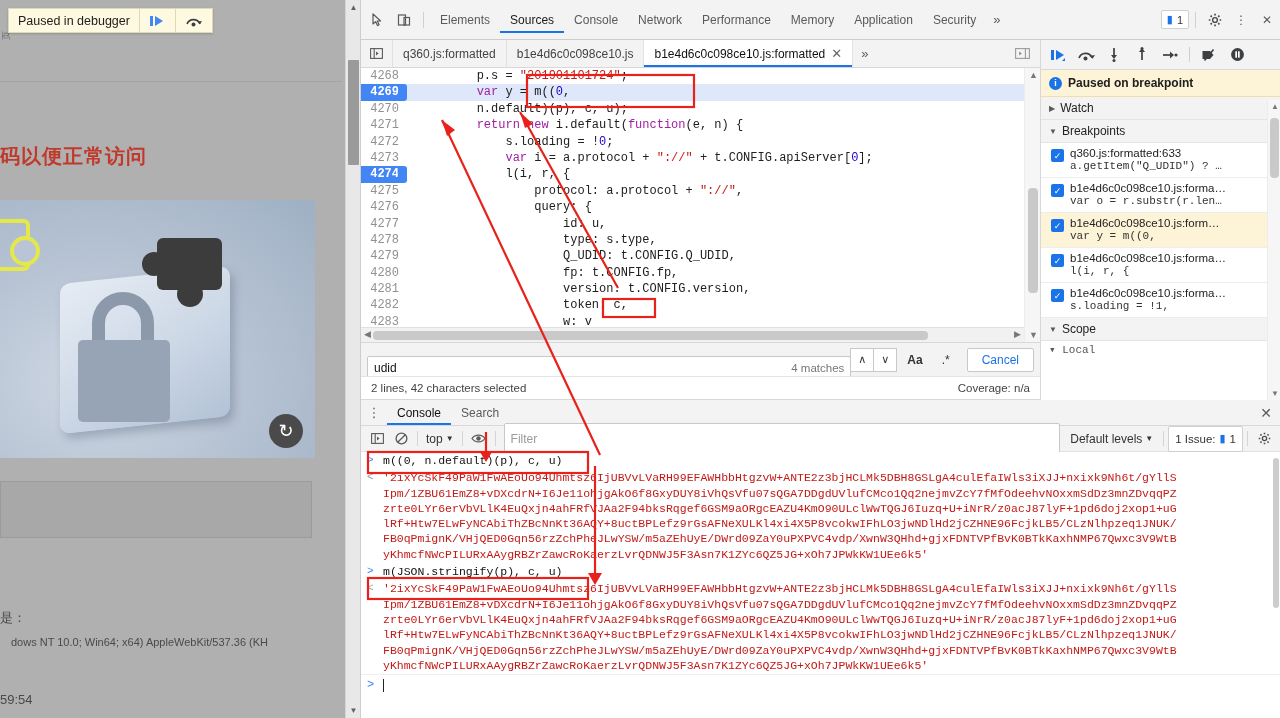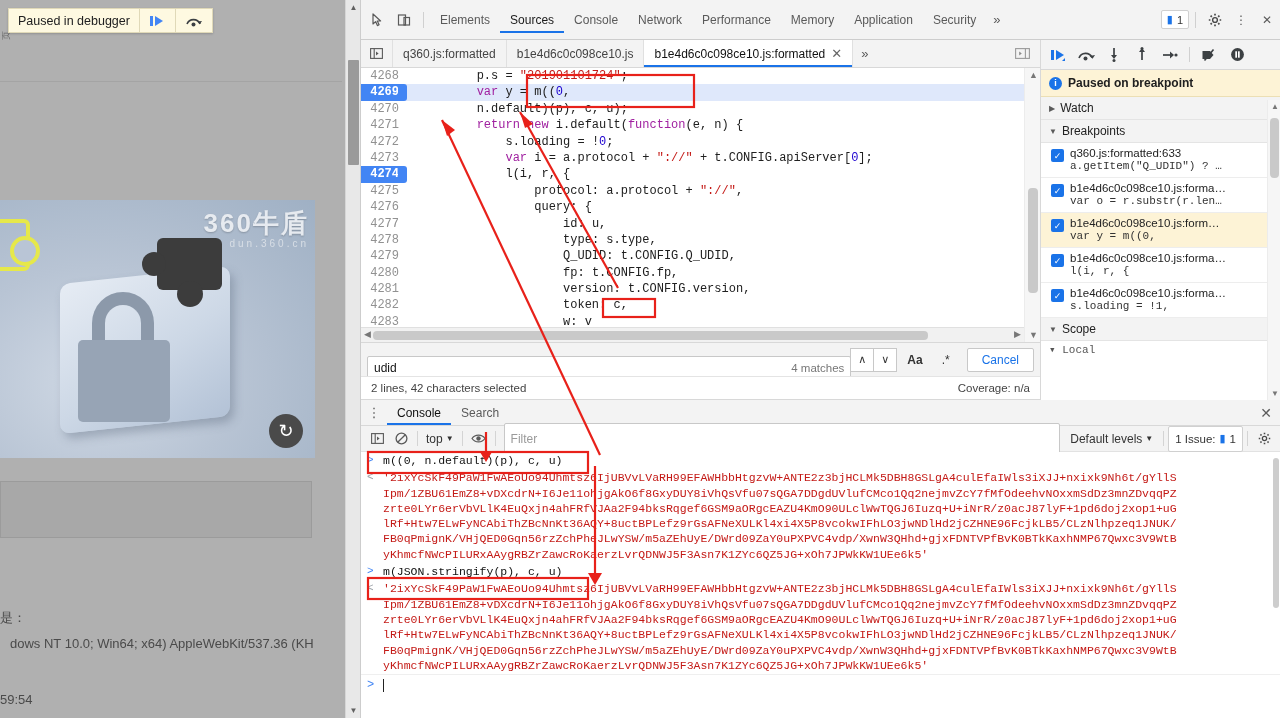--- a/index.html
+++ b/index.html
@@ -122,21 +122,21 @@
     font-size: 18px;
   }
   #captcha-input {
     position: absolute; left: 0px; top: 481px; width: 312px; height: 57px;
     background: #a8a8a8; border: 1px solid #9b9b9b;
   }
   .pg-line {
     position: absolute; color: #4a4a4a; white-space: nowrap;
   }
   .pg-line.l1 { left: 0px; top: 609px; font-size: 13px; }
-  .pg-line.l2 { left: 0px; top: 636px; font-size: 13px; padding-left: 10px; }
+  .pg-line.l2 { left: 11px; top: 636px; font-size: 11px; }
   .pg-line.l3 { left: 0px; top: 692px; font-size: 13px; }
 
   #page-scrollbar {
     position: absolute; right: 0; top: 0; width: 15px; height: 718px;
     background: #e8e8e8; border-left: 1px solid #d6d6d6;
   }
   #page-scrollbar .sb-up, #page-scrollbar .sb-down {
     position:absolute; left:0; width:15px; height:15px;
     display:flex;align-items:center;justify-content:center;
     font-size:8px;color:#606060;
@@ -448,31 +448,28 @@
       <div class="pb-btn">
         <svg width="17" height="14" viewBox="0 0 17 14" aria-hidden="true">
           <path d="M2 10 A7 7 0 0 1 15 10" stroke="#3c4043" stroke-width="1.6" fill="none"></path>
           <circle cx="8.5" cy="10.5" r="2" fill="#3c4043"></circle>
           <path d="M15 10 L12.4 7.6 L17 7 Z" fill="#3c4043"></path>
         </svg>
       </div>
     </div>
 
     <div class="cjk-partial">页</div>
+    <div class="red-cn">码以便正常访问</div>
 
     <div id="captcha-img">
       <div class="key"></div>
       <div class="lock-shackle"></div>
       <div class="lock-body"></div>
       <div class="puzzle-yellow"></div>
       <div class="puzzle-dark"></div>
-      <div class="brand">
-        <div class="b1">360牛盾</div>
-        <div class="b2">dun.360.cn</div>
-      </div>
       <div class="refresh-btn">↻</div>
     </div>
 
     <div id="captcha-input"></div>
 
     <div class="pg-line l1">是：</div>
     <div class="pg-line l2">dows NT 10.0; Win64; x64) AppleWebKit/537.36 (KH</div>
     <div class="pg-line l3">59:54</div>
 
     <div id="page-scrollbar">

